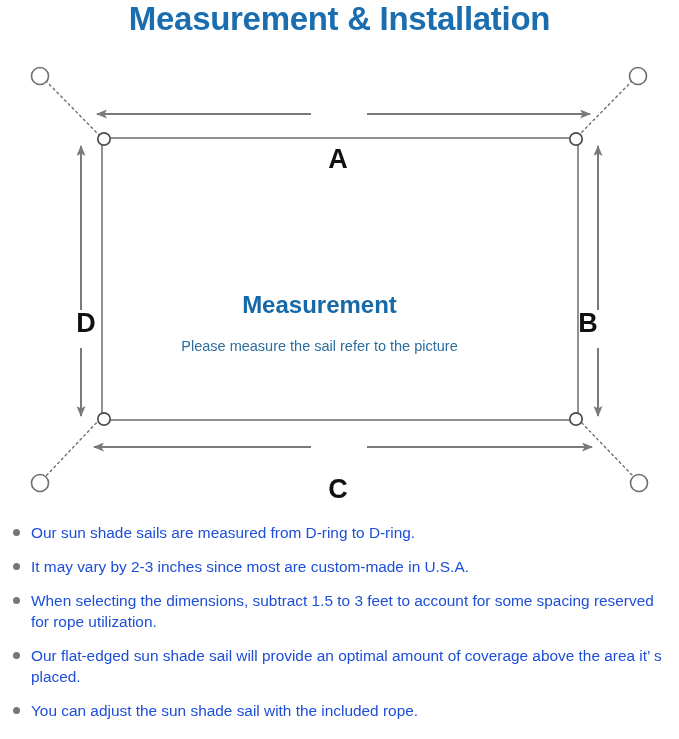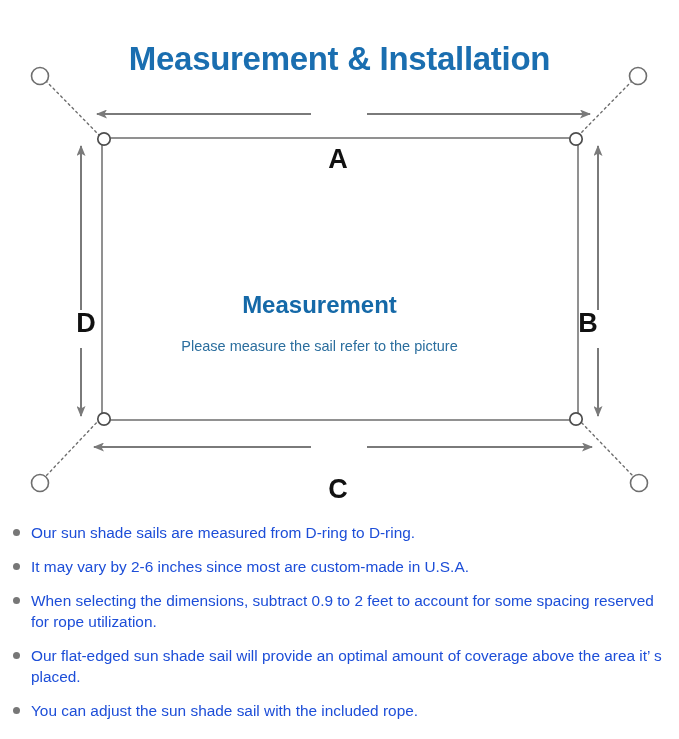--- a/index.html
+++ b/index.html
@@ -26,21 +26,20 @@
     top: 0px;
     left: 0;
     width: 679px;
     text-align: center;
     font-size: 33px;
     font-weight: bold;
     color: #1a6eb0;
     letter-spacing: -0.3px;
     font-family: "Liberation Sans", sans-serif;
     line-height: 38px;
-    margin-top: 40px;
   }
   #diagram {
     position: absolute;
     top: 48px;
     left: 0;
     width: 679px;
     height: 470px;
   }
   .center-label {
     position: absolute;
@@ -176,25 +175,25 @@
     <div class="dim-label" id="label-D">D</div>
   </div>
 
   <ul class="notes">
     <li>
       <span class="bullet"></span>
       <span>Our sun shade sails are measured from D-ring to D-ring.</span>
     </li>
     <li>
       <span class="bullet"></span>
-      <span>It may vary by 2-6 inches since most are custom-made in U.S.A.</span>
-    </li>
-    <li>
-      <span class="bullet"></span>
-      <span>When selecting the dimensions, subtract 0.9 to 2 feet to account for some spacing reserved for rope utilization.</span>
+      <span>It may vary by 2-3 inches since most are custom-made in U.S.A.</span>
+    </li>
+    <li>
+      <span class="bullet"></span>
+      <span>When selecting the dimensions, subtract 1.5 to 3 feet to account for some spacing reserved for rope utilization.</span>
     </li>
     <li>
       <span class="bullet"></span>
       <span>Our flat-edged sun shade sail will provide an optimal amount of coverage above the area it’ s placed.</span>
     </li>
     <li>
       <span class="bullet"></span>
       <span>You can adjust the sun shade sail with the included rope.</span>
     </li>
   </ul>

